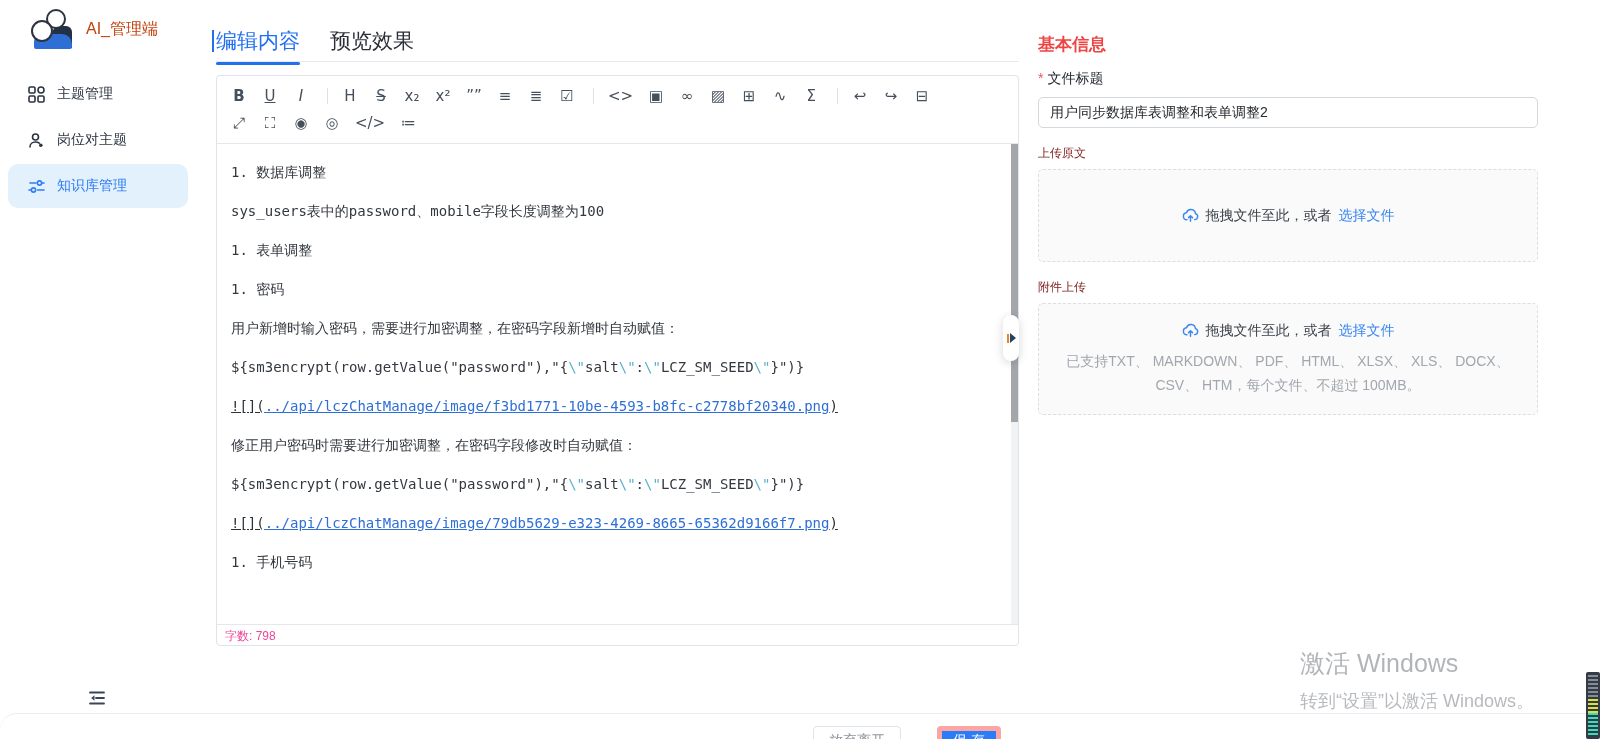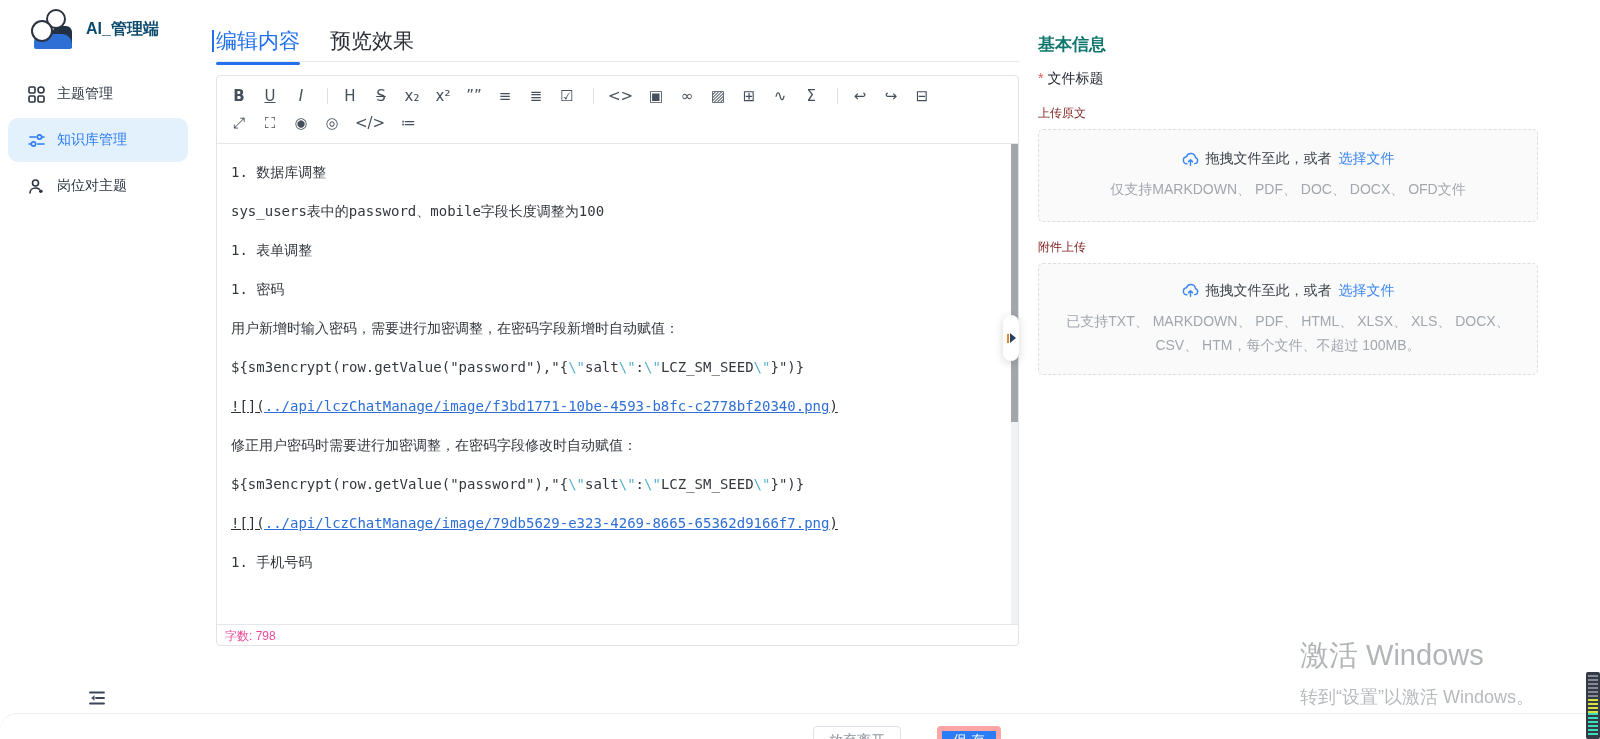--- a/index.html
+++ b/index.html
@@ -10,21 +10,21 @@
   }
 
   
   .sidebar { position:absolute; left:0; top:0; width:196px; height:739px; background:#fff; }
   .logo-row { position:absolute; left:30px; top:8px; display:flex; align-items:center; gap:10px; }
   .logo-art { width:46px; height:42px; position:relative; }
   .logo-head1 { position:absolute; left:1px; top:12px; width:22px; height:22px; background:#fff; border:2px solid #2b3340; border-radius:50%; }
   .logo-head2 { position:absolute; left:16px; top:1px; width:20px; height:20px; background:#fff; border:2px solid #2b3340; border-radius:50%; }
   .logo-body { position:absolute; left:4px; top:26px; width:38px; height:15px; background:#2e6fd6; border-radius:8px 10px 2px 2px; }
   .logo-body2 { position:absolute; left:22px; top:18px; width:20px; height:22px; background:#243043; border-radius:8px 6px 0 0; }
-  .app-title { font-size:16px; font-weight:bold; color:#0c4a6e; }
+  .app-title { font-size:16px; font-weight:normal; color:#c2410c; }
   .menu { position:absolute; left:8px; top:72px; width:180px; }
   .side-item { display:flex; align-items:center; gap:12px; height:44px; padding-left:20px; border-radius:10px; cursor:pointer; margin-bottom:2px; }
   .side-item .label { font-size:14px; color:#2b3440; }
   .side-item.active { background:#e3f1fd; }
   .side-item.active .label { color:#2f7cf6; }
   .side-icon { width:17px; height:17px; flex:0 0 17px; }
 
   
   .tabbar { position:absolute; left:216px; top:25px; width:803px; height:37px; border-bottom:1px solid #e6e9ee; display:flex; }
   .tab { position:relative; margin-right:30px; font-size:21px; color:#2b2f36; line-height:32px; cursor:pointer; }
@@ -55,21 +55,21 @@
   .wordcount { height:24px; line-height:23px; padding:0 8px; border-top:1px solid #e4e7eb; font-size:12px; color:#ec4899; }
 
   
   .collapse-pill { position:absolute; left:1003px; top:315px; width:16px; height:46px; background:#fff; border-radius:8px;
     box-shadow:0 2px 10px rgba(0,0,0,.16); display:flex; align-items:center; justify-content:center; cursor:pointer; }
   .collapse-pill .orange-tick { width:2px; height:9px; background:#e0882e; margin-right:1px; }
   .collapse-pill .tri { width:0; height:0; border-top:5px solid transparent; border-bottom:5px solid transparent; border-left:6px solid #27415f; }
 
   
   .panel { position:absolute; left:1038px; top:25px; width:500px; }
-  .panel h3 { font-size:17px; font-weight:bold; color:#0f766e; margin:8px 0 0; }
+  .panel h3 { font-size:17px; font-weight:bold; color:#ef4444; margin:8px 0 0; }
   .field-label { margin-top:14px; font-size:14px; color:#242933; }
   .req { color:#f05656; margin-right:4px; }
   .title-input { margin-top:9px; width:500px; height:31px; border:1px solid #d4d7de; border-radius:5px; padding:0 11px;
     font-size:14px; color:#26292e; font-family:"Liberation Sans","DejaVu Sans",sans-serif; outline:none; background:#fff; }
   .sec-label { margin-top:17px; font-size:12px; color:#7f1d1d; }
   .upload-box { margin-top:7px; width:500px; background:#fafafa; border:1px dashed #dbdee3; border-radius:5px;
     display:flex; flex-direction:column; align-items:center; justify-content:center; cursor:pointer; }
   .upload-box.h1 { height:93px; }
   .upload-box.h2 { height:112px; }
   .drag-row { display:flex; align-items:center; gap:7px; font-size:14px; color:#3c424a; }
@@ -80,21 +80,21 @@
   .footer { position:absolute; left:0; top:713px; width:1600px; height:56px; background:#fff; border-top:1px solid #ebedf0;border-radius:17px; }
   .footer-btns { position:absolute; left:813px; top:12px; display:flex; gap:36px; }
   .btn { height:30px; border-radius:4px; font-size:14px; display:flex; align-items:center; justify-content:center; cursor:pointer;
     font-family:"Liberation Sans","DejaVu Sans",sans-serif; }
   .btn-discard { width:88px; background:#fff; border:1px solid #dfe2e8; color:#8f959e; }
   .btn-save { width:64px; background:#2b7cf7; border:5px solid #fca5a5; color:#fff; }
   .collapse-menu-btn { position:absolute; left:88px; top:690px; cursor:pointer; }
 
   
   .watermark { position:absolute; left:1300px; top:636px; pointer-events:none; }
-  .wm1 { font-size:29px; color:rgba(130,135,141,.62); }
+  .wm1 { font-size:25px; color:rgba(130,135,141,.62);margin-top:11px; }
   .wm2 { margin-top:9px; font-size:18px; color:rgba(130,135,141,.58); }
   .meter { position:absolute; left:1586px; top:672px; width:14px; height:67px; background:#343a46; border-radius:2px; padding:3px 2px; }
   .meter .seg { width:10px; }
   .meter .sg1 { height:24px; background:repeating-linear-gradient(to bottom,#868c95 0 2px,#343a46 2px 4px); }
   .meter .sg2 { height:14px; background:repeating-linear-gradient(to bottom,#d8e23c 0 2px,#343a46 2px 4px); }
   .meter .sg3 { height:22px; background:repeating-linear-gradient(to bottom,#3bdcba 0 2px,#343a46 2px 4px); }
 </style>
 </head>
 <body>
 
@@ -113,43 +113,43 @@
     <div class="side-item">
       <svg class="side-icon" viewBox="0 0 17 17">
         <g fill="none" stroke="#2b3440" stroke-width="1.6">
           <rect x="1" y="1" width="6" height="6" rx="1.2"></rect>
           <circle cx="13" cy="4" r="3"></circle>
           <rect x="1" y="10" width="6" height="6" rx="1.2"></rect>
           <rect x="10" y="10" width="6" height="6" rx="1.2"></rect>
         </g>
       </svg>
       <span class="label">主题管理</span>
+    </div>
+    <div class="side-item">
+      <svg class="side-icon" viewBox="0 0 17 17">
+        <g fill="none" stroke="#2b3440" stroke-width="1.6" stroke-linecap="round">
+          <circle cx="7.5" cy="5" r="3"></circle>
+          <path d="M2 15c0-3 2.4-5 5.5-5 1.4 0 2.7.4 3.7 1.2"></path>
+        </g>
+        <circle cx="12.8" cy="13.2" r="1.8" fill="#2b3440"></circle>
+      </svg>
+      <span class="label">岗位对主题</span>
     </div>
     <div class="side-item active">
       <svg class="side-icon" viewBox="0 0 17 17">
         <g fill="none" stroke="#2f7cf6" stroke-width="1.6" stroke-linecap="round">
           <line x1="2" y1="5" x2="8" y2="5"></line>
             <circle cx="11.5" cy="5" r="2.1"></circle>
             <line x1="14" y1="5" x2="16" y2="5"></line>
           <line x1="9.5" y1="12" x2="16" y2="12"></line>
             <circle cx="5.5" cy="12" r="2.1"></circle>
             <line x1="1" y1="12" x2="3" y2="12"></line>
         </g>
       </svg>
       <span class="label">知识库管理</span>
-    </div>
-    <div class="side-item">
-      <svg class="side-icon" viewBox="0 0 17 17">
-        <g fill="none" stroke="#2b3440" stroke-width="1.6" stroke-linecap="round">
-          <circle cx="7.5" cy="5" r="3"></circle>
-          <path d="M2 15c0-3 2.4-5 5.5-5 1.4 0 2.7.4 3.7 1.2"></path>
-        </g>
-        <circle cx="12.8" cy="13.2" r="1.8" fill="#2b3440"></circle>
-      </svg>
-      <span class="label">岗位对主题</span>
     </div>
   </div>
 </div>
 
 <div class="tabbar">
   <div class="tab active">
     <div class="text-cursor"></div>
     <span>编辑内容</span>
     <div class="tab-underline"></div>
   </div>
@@ -218,32 +218,32 @@
   <div class="orange-tick"></div>
   <div class="tri"></div>
 </div>
 
 <div class="panel">
   <h3>基本信息</h3>
 
   <div class="field-label">
     <span class="req">*</span><span>文件标题</span>
   </div>
+  <input class="title-input" type="text" value="用户同步数据库表调整和表单调整2" style="">
 
   <div class="sec-label">上传原文</div>
   <div class="upload-box h1">
     <div class="drag-row">
       <svg width="17" height="17" viewBox="0 0 24 24">
         <path d="M7 18a5 5 0 0 1-.63-9.96A6.5 6.5 0 0 1 19 9.4a4.3 4.3 0 0 1-1.2 8.43" fill="none" stroke="#3a86f0" stroke-width="2" stroke-linecap="round"></path>
         <path d="M12 20v-7M9.2 15l2.8-2.8L14.8 15" fill="none" stroke="#3a86f0" stroke-width="2" stroke-linecap="round" stroke-linejoin="round"></path>
       </svg>
       <span>拖拽文件至此，或者</span>
       <span class="select-link">选择文件</span>
     </div>
-    <div class="upload-hint">仅支持MARKDOWN、 PDF、 DOC、 DOCX、 OFD文件</div>
   </div>
 
   <div class="sec-label">附件上传</div>
   <div class="upload-box h2">
     <div class="drag-row">
       <svg width="17" height="17" viewBox="0 0 24 24">
         <path d="M7 18a5 5 0 0 1-.63-9.96A6.5 6.5 0 0 1 19 9.4a4.3 4.3 0 0 1-1.2 8.43" fill="none" stroke="#3a86f0" stroke-width="2" stroke-linecap="round"></path>
         <path d="M12 20v-7M9.2 15l2.8-2.8L14.8 15" fill="none" stroke="#3a86f0" stroke-width="2" stroke-linecap="round" stroke-linejoin="round"></path>
       </svg>
       <span>拖拽文件至此，或者</span>

